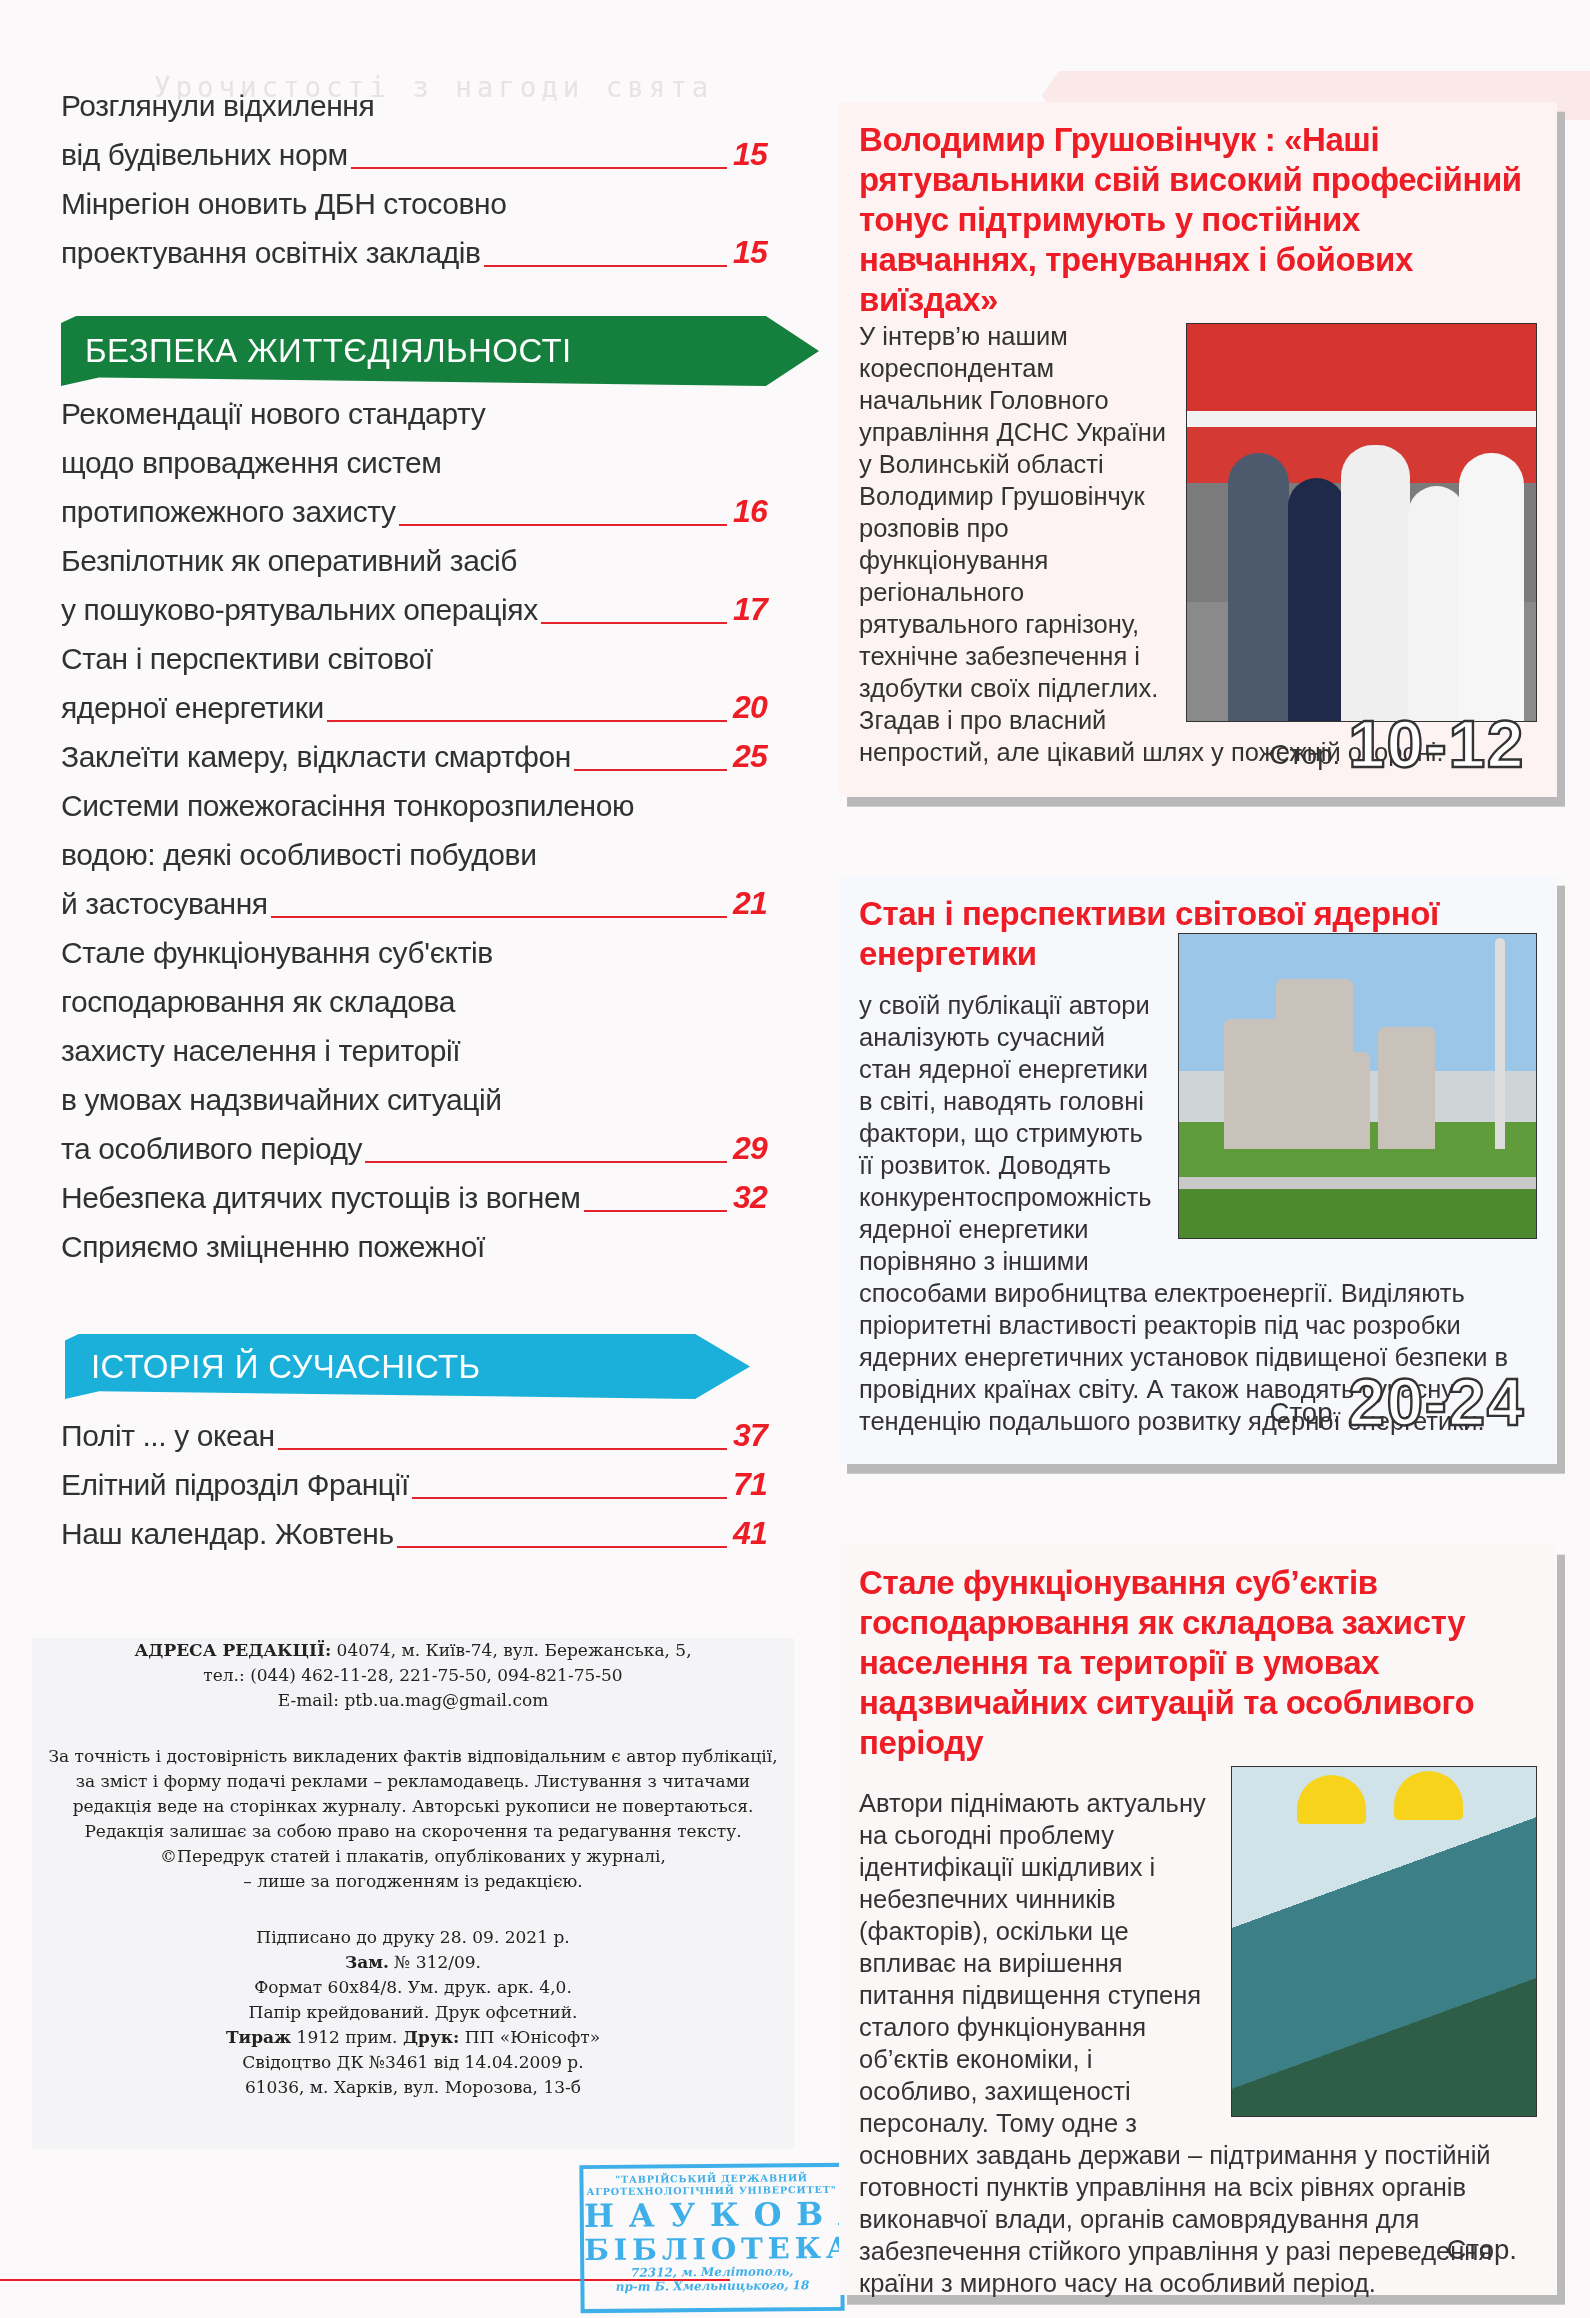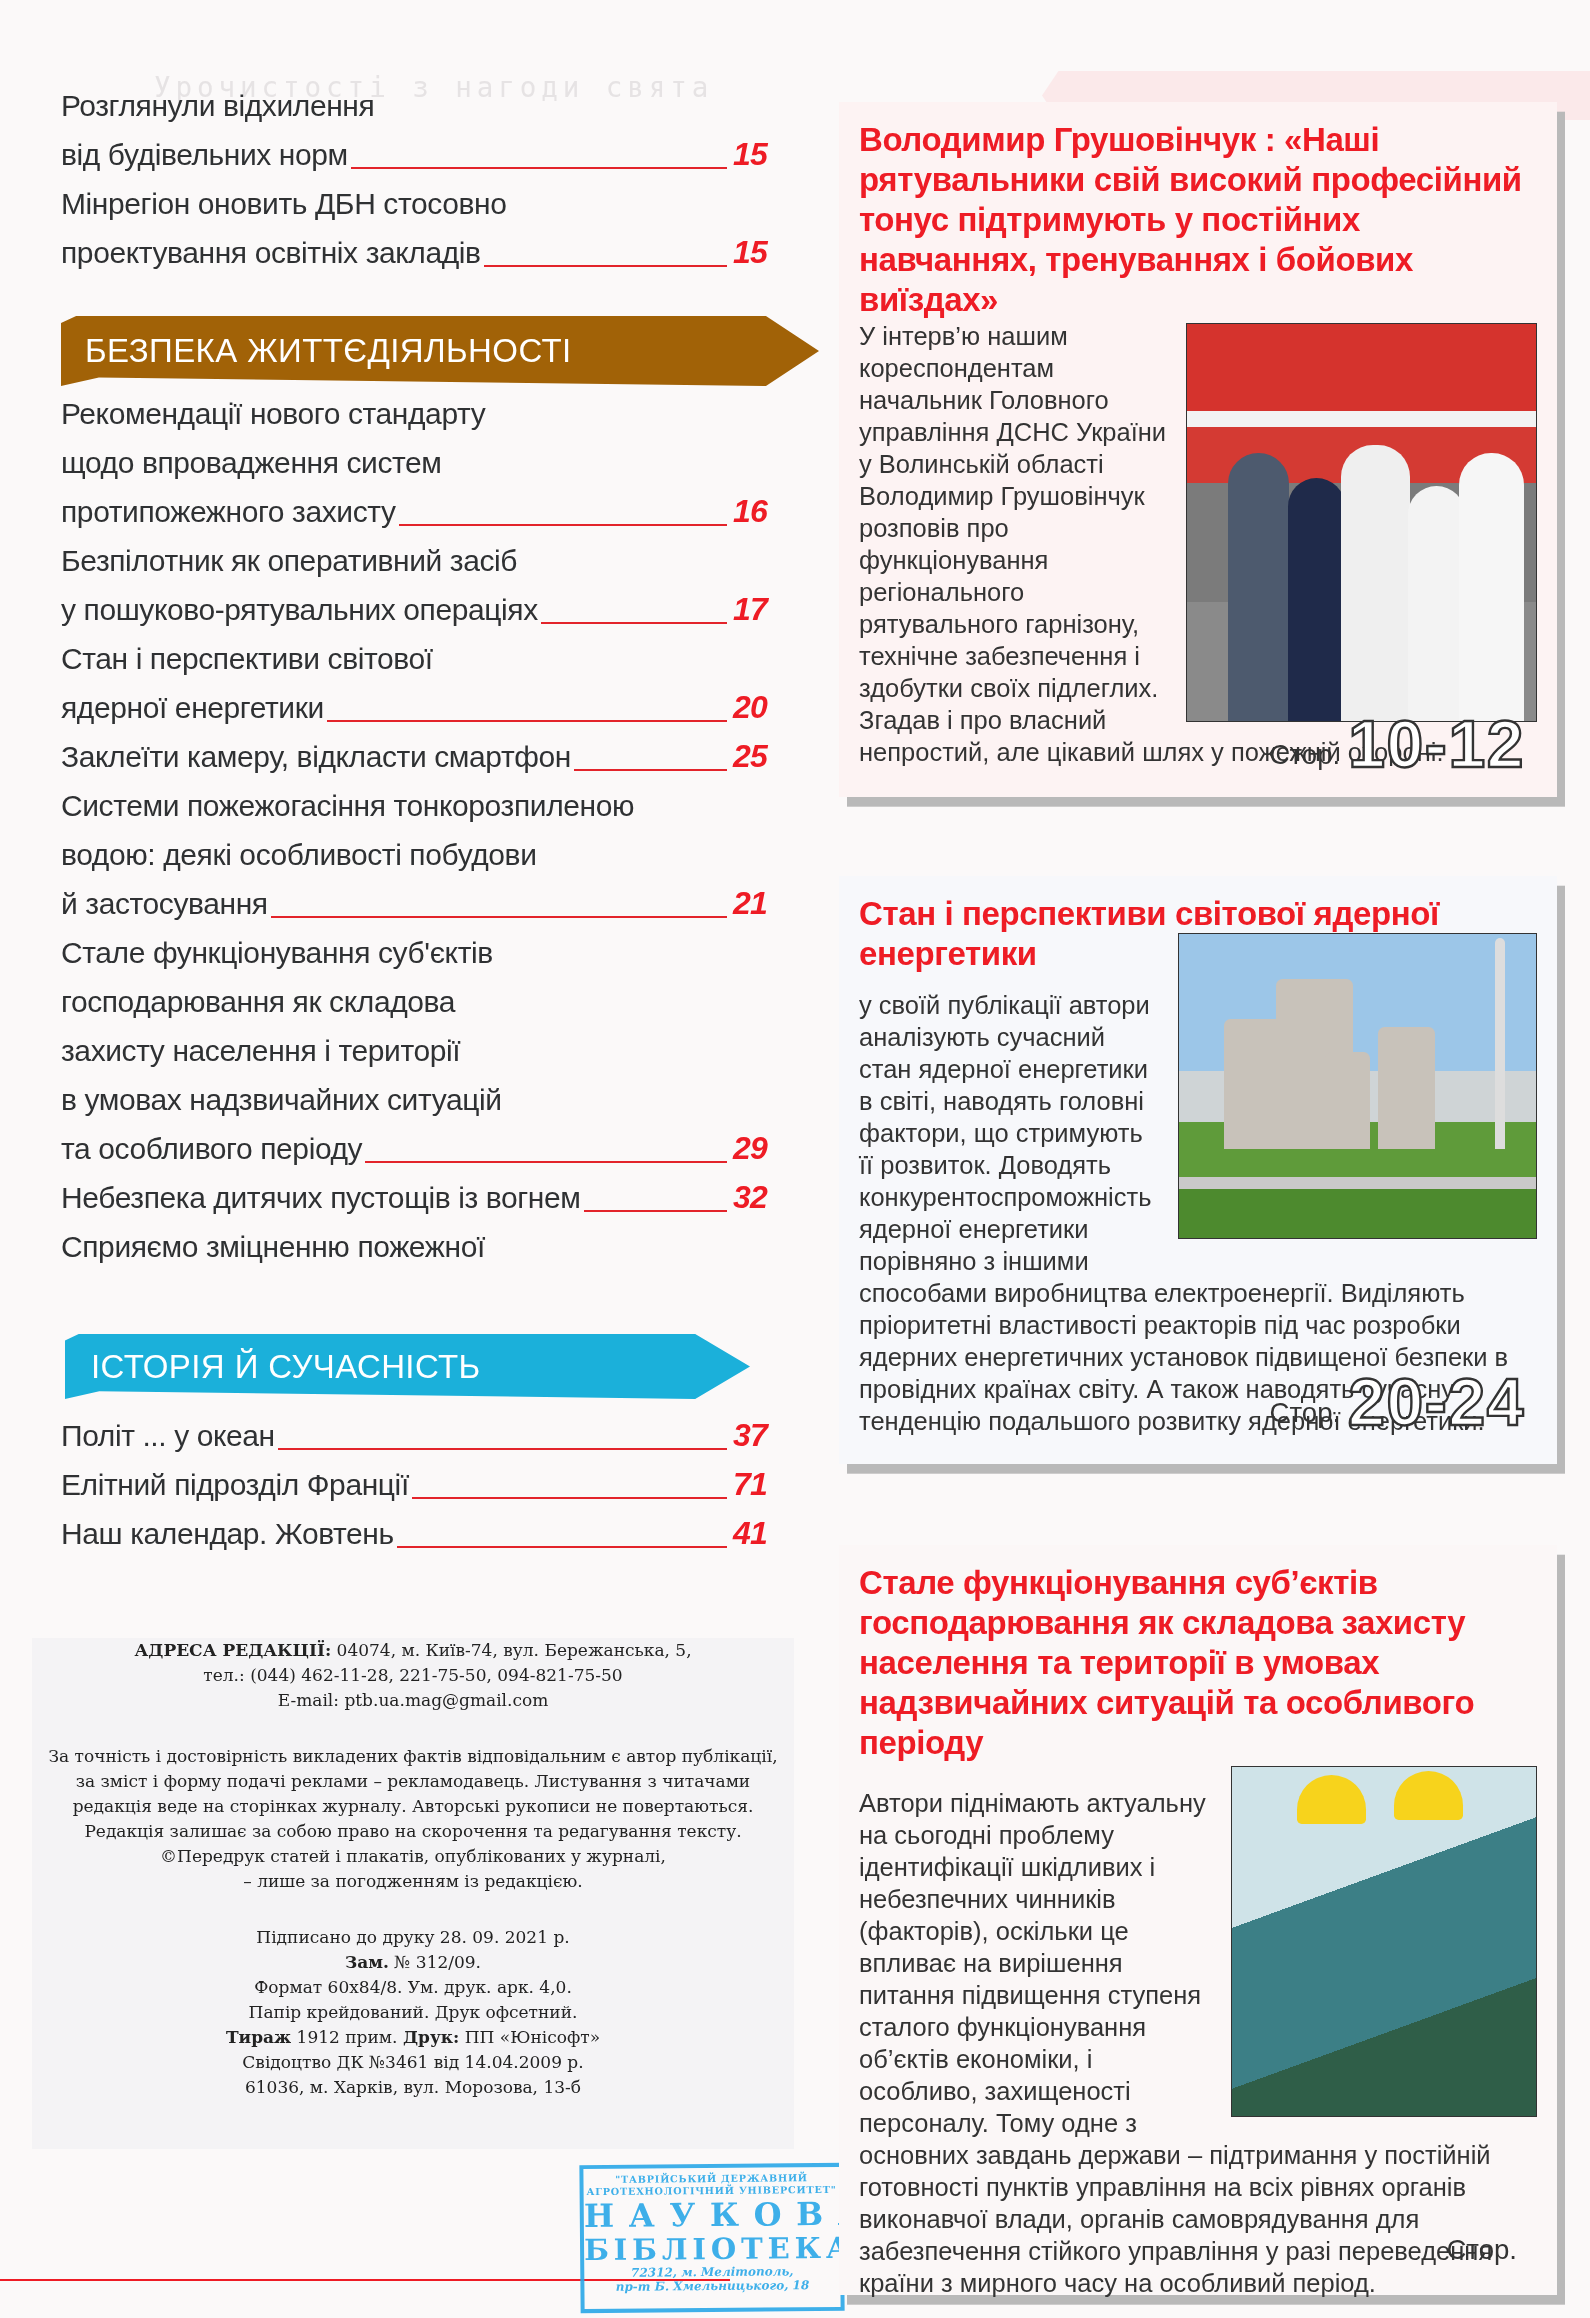--- a/index.html
+++ b/index.html
@@ -33,21 +33,21 @@
     font-size:32px; line-height:49px; letter-spacing:-0.8px;
   }
   .banner {
     position:absolute; height:70px; display:flex; align-items:center;
     padding-left:26px; box-sizing:border-box;
     filter:drop-shadow(0 9.7px 4.9px rgba(0,0,0,0.35));
   }
   .banner span {
     color:#ffffff; font-size:33px; letter-spacing:0.4px; white-space:nowrap;
   }
-  .banner.safety { left:61px; top:316px; width:758px; background:#a16207;
+  .banner.safety { left:61px; top:316px; width:758px; background:#15803d;
     clip-path:polygon(0 10%, 2% 0, 93% 0, 100% 50%, 93% 100%, 5% 88%, 0 100%);padding-left:24px; }
   .banner.history { left:65px; top:1334px; width:685px; height:65px; background:#1bb0da;
     clip-path:polygon(0 10%, 2% 0, 92% 0, 100% 50%, 92% 100%, 5% 88%, 0 100%); }
   
   .imprint {
     position:absolute; left:32px; top:1638px; width:762px; text-align:center;
     font-family:"DejaVu Serif","Liberation Serif",serif; color:#222;
     font-size:17px; line-height:25px; background:#f4f3f5;
   }
   .imprint p { margin:0; }

